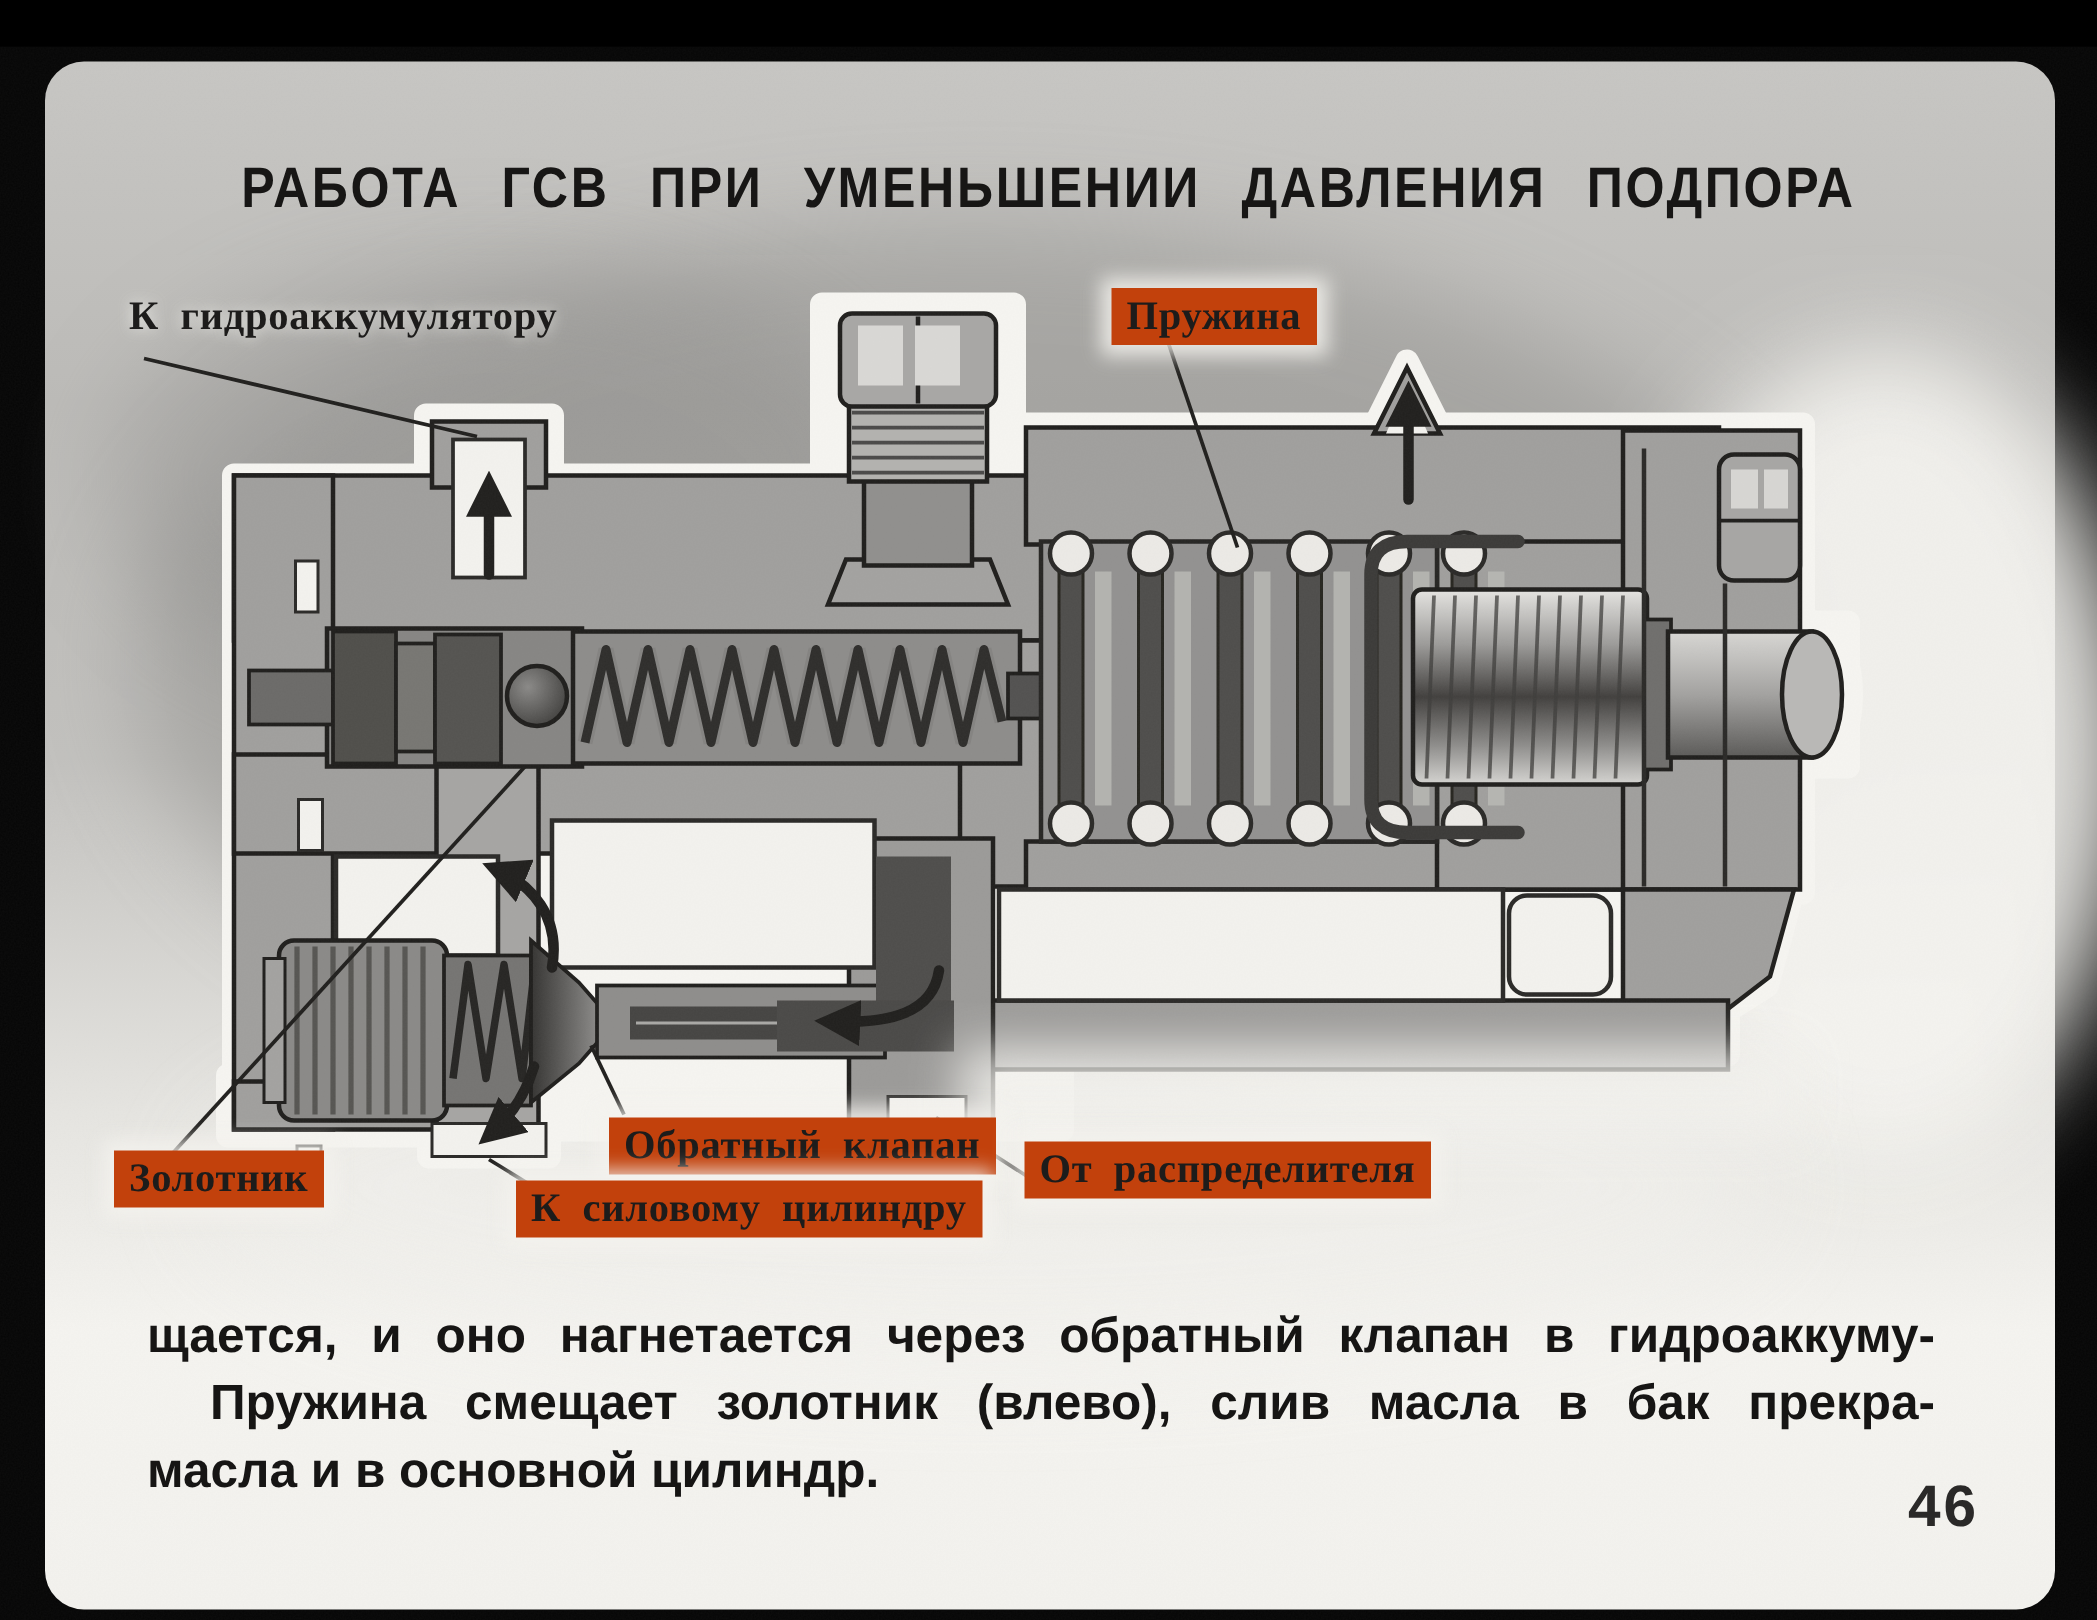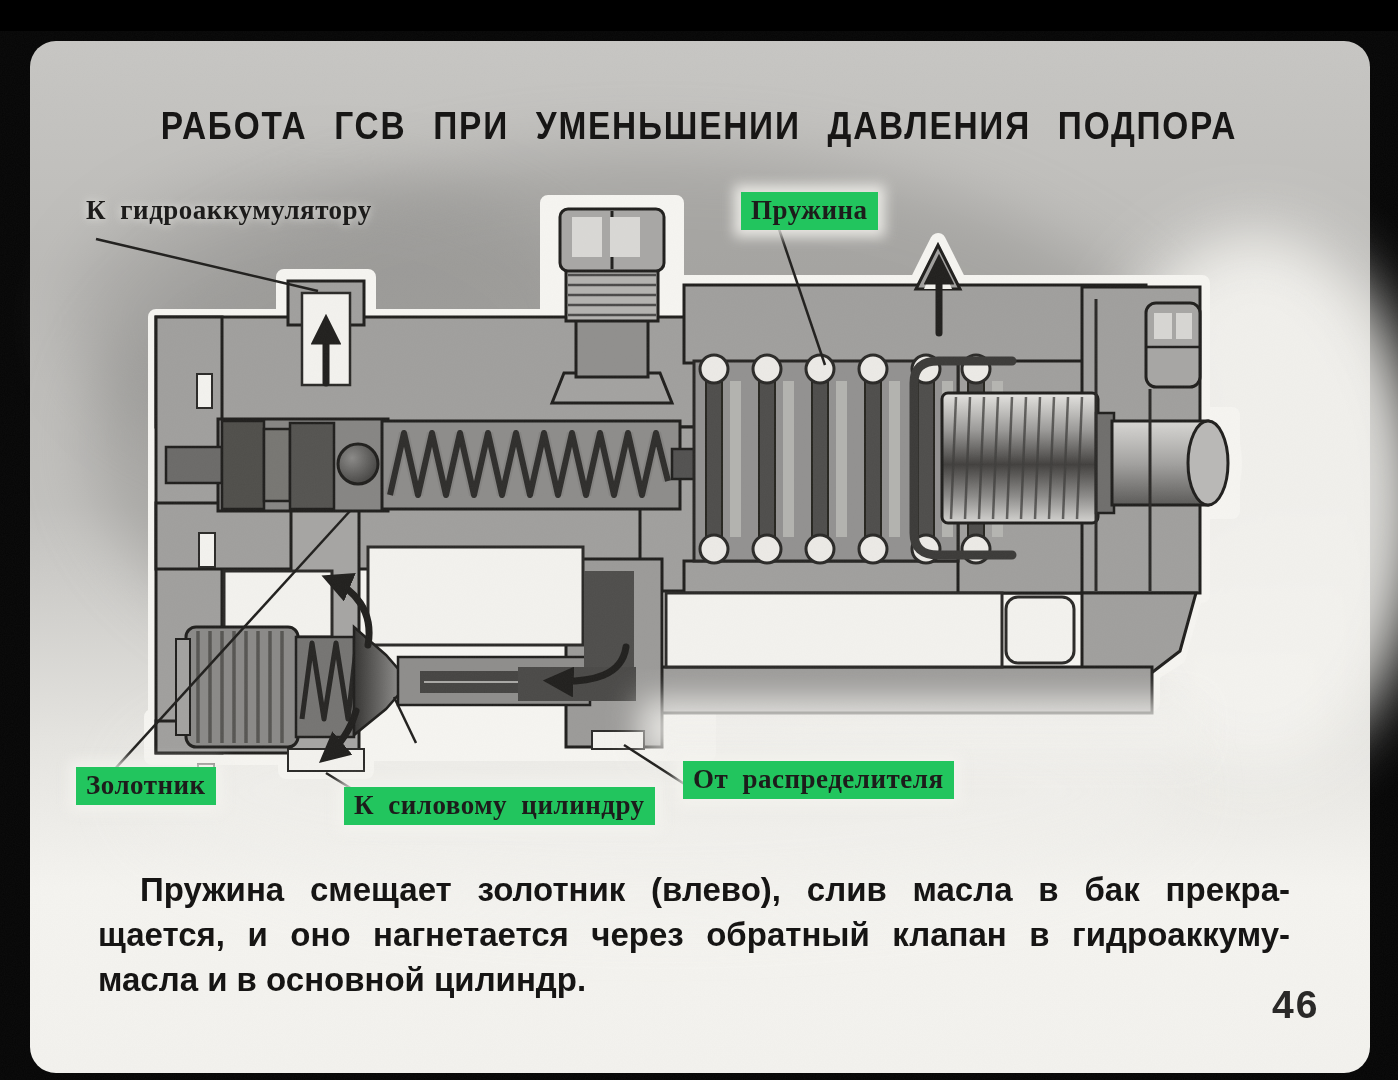--- a/index.html
+++ b/index.html
@@ -7,21 +7,21 @@
         font-family:"Liberation Sans",sans-serif;margin-top:31px;}
   .slide{position:absolute;left:30px;top:10px;width:1340px;height:1032px;border-radius:26px;
         background:linear-gradient(180deg,#c7c6c3 0%,#bcbbb8 22%,#c2c1be 45%,#e6e5e1 68%,#f5f4f0 82%,#f3f2ee 100%);
         overflow:hidden;}
   svg.diag{position:absolute;left:0;top:0;width:1398px;height:1080px;pointer-events:none;}
   .title{position:absolute;top:74px;left:0;width:1398px;text-align:center;
         font-weight:700;font-size:38px;letter-spacing:2px;word-spacing:18px;color:#171615;
         transform:scaleX(.88);transform-origin:50% 50%;white-space:nowrap;}
   .lbl{position:absolute;font-family:"Liberation Serif","DejaVu Serif",serif;font-size:27px;
         color:#1d1c1b;letter-spacing:.5px;word-spacing:7px;white-space:nowrap;line-height:34px;font-weight:bold;}
-  .boxed{background:#22c55e;padding:1px 10px 3px;box-shadow:0 0 12px 7px rgba(243,242,237,.85);}
+  .boxed{background:#c2410c;padding:1px 10px 3px;box-shadow:0 0 12px 7px rgba(243,242,237,.85);}
   .glow{text-shadow:0 0 10px rgba(240,239,235,.9);}
   .caption{position:absolute;left:98px;top:836px;width:1192px;font-weight:700;font-size:33px;
         line-height:45px;color:#161514;letter-spacing:0;}
   .cap-line{text-align:justify;text-align-last:justify;}
   .cap-line.first{text-indent:42px;}
   .cap-line.last{text-align-last:left;}
   .pagenum{position:absolute;left:1272px;top:952px;font-weight:700;font-size:39px;
         letter-spacing:2px;color:#2a2928;}
 </style>
 </head>
@@ -243,23 +243,24 @@
     </g>
 
     <rect x="30" y="10" width="1340" height="1032" filter="url(#grain)"></rect>
   </svg>
 
   <div class="title">РАБОТА ГСВ ПРИ УМЕНЬШЕНИИ ДАВЛЕНИЯ ПОДПОРА</div>
 
   <div class="lbl glow" style="left:86px;top:162px">К гидроаккумулятору</div>
   <div class="lbl boxed" style="left:741px;top:161px">Пружина</div>
   <div class="lbl boxed" style="left:76px;top:736px">Золотник</div>
+  <div class="lbl boxed" style="left:406px;top:714px">Обратный клапан</div>
   <div class="lbl boxed" style="left:344px;top:756px">К силовому цилиндру</div>
   <div class="lbl boxed" style="left:683px;top:730px">От распределителя</div>
 
   <div class="caption">
+    <div class="cap-line">щается, и оно нагнетается через обратный клапан в гидроаккуму-</div>
     <div class="cap-line first">Пружина смещает золотник (влево), слив масла в бак прекра-</div>
-    <div class="cap-line">щается, и оно нагнетается через обратный клапан в гидроаккуму-</div>
     <div class="cap-line last">масла и в основной цилиндр.</div>
   </div>
 
   <div class="pagenum">46</div>
 </div>
 
 </body></html>

